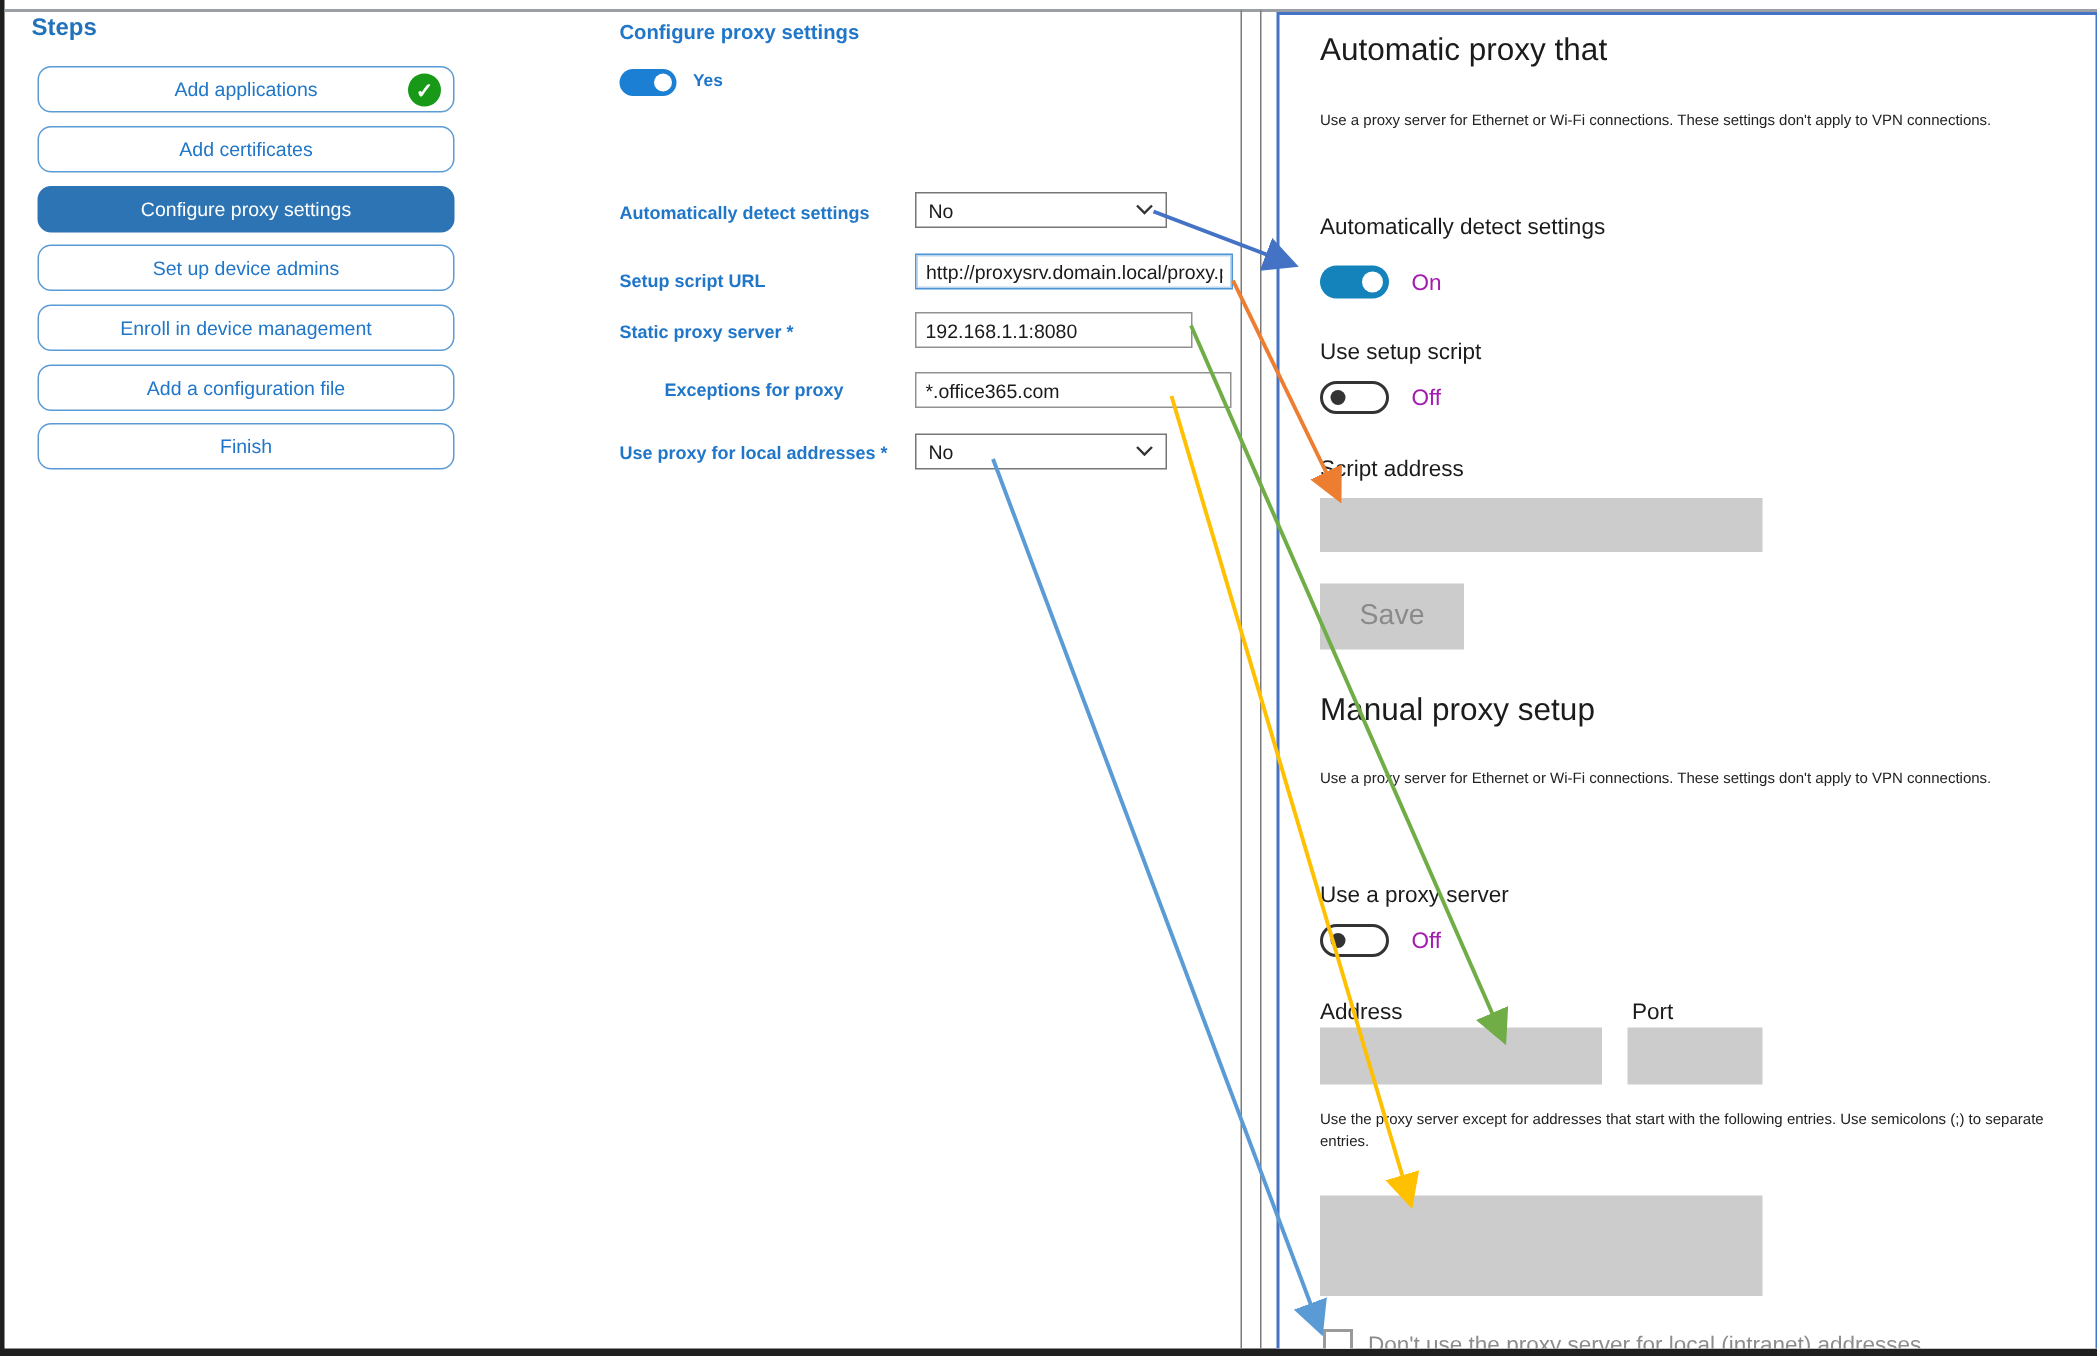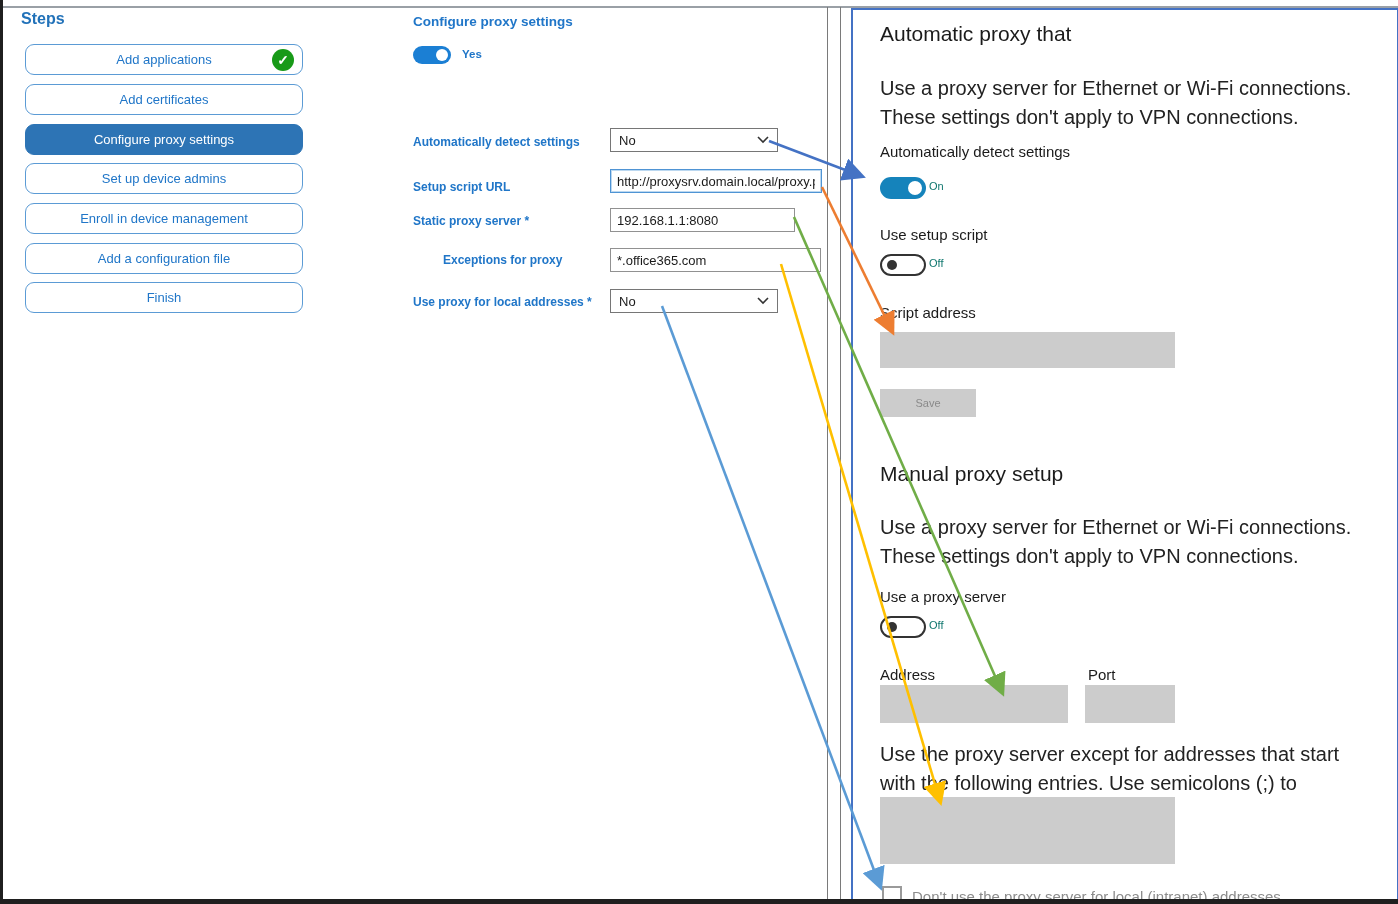--- a/index.html
+++ b/index.html
@@ -52,29 +52,29 @@
     cursor:pointer;
   }
   .sel .chev { margin-left:auto; display:flex; }
 
   
   .panel {
     left:848px; top:8px; width:548px; height:940px; background:#fff;
     border:2px solid #4472c4;
   }
   .p-h1 { position:absolute; left:27px; font-size:21px; font-weight:400; color:#1b1b1b; }
-  .p-body { position:absolute; left:27px; width:505px; font-size:20px; color:#222; line-height:1.45; }
+  .p-body { position:absolute; left:27px; width:505px; font-size:10px; color:#222; line-height:1.45; }
   .p-label { position:absolute; left:27px; font-size:15px; color:#1b1b1b; }
   .p-label.dim { color:#8c8c8c; }
   .p-toggle { position:absolute; left:27px; width:46px; height:22px; }
-  .state-label { position:absolute; left:76px; font-size:11px; color:#0f766e; }
+  .state-label { position:absolute; left:88px; font-size:15px; color:#a21caf; }
   .gray-field { position:absolute; background:#cccccc; border:none; }
   .save-btn {
-    position:absolute; left:27px; width:96px; height:28px; background:#cccccc;
-    color:#8a8a8a; font-size:11px; border:none; font-family:"Liberation Sans", sans-serif;
+    position:absolute; left:27px; width:96px; height:44px; background:#cccccc;
+    color:#8a8a8a; font-size:19px; border:none; font-family:"Liberation Sans", sans-serif;
   }
   .chk { position:absolute; left:29px; width:20px; height:20px; border:2px solid #9a9a9a; background:#fff; }
 
   
   #arrows { position:absolute; left:0; top:0; width:1398px; height:904px; pointer-events:none; }
 </style>
 </head>
 <body>
 
 <div id="stage">

